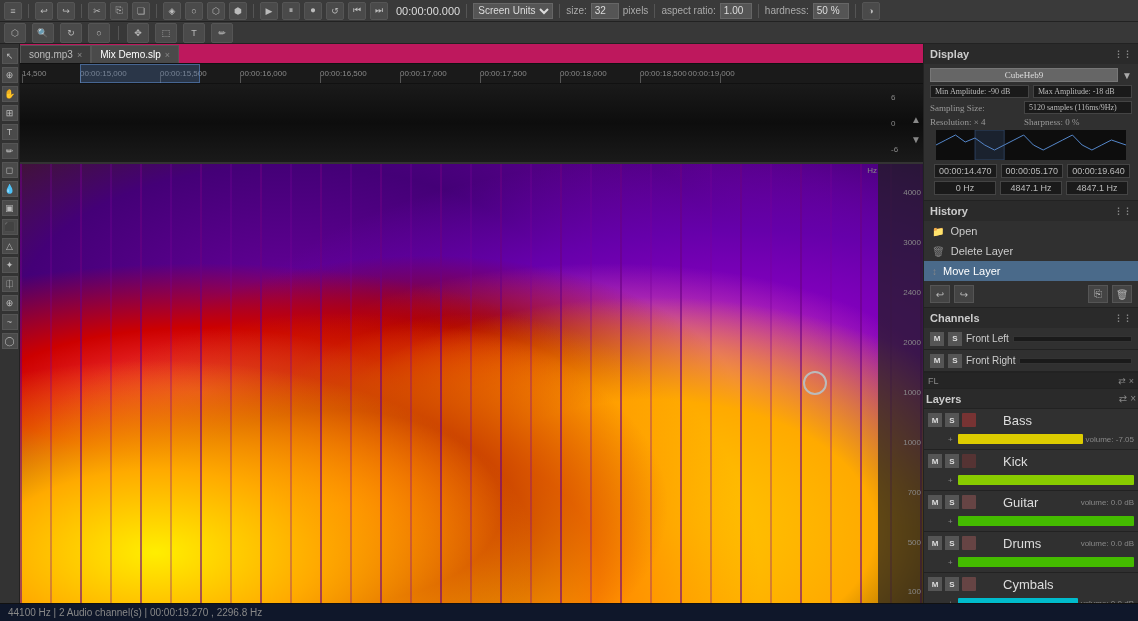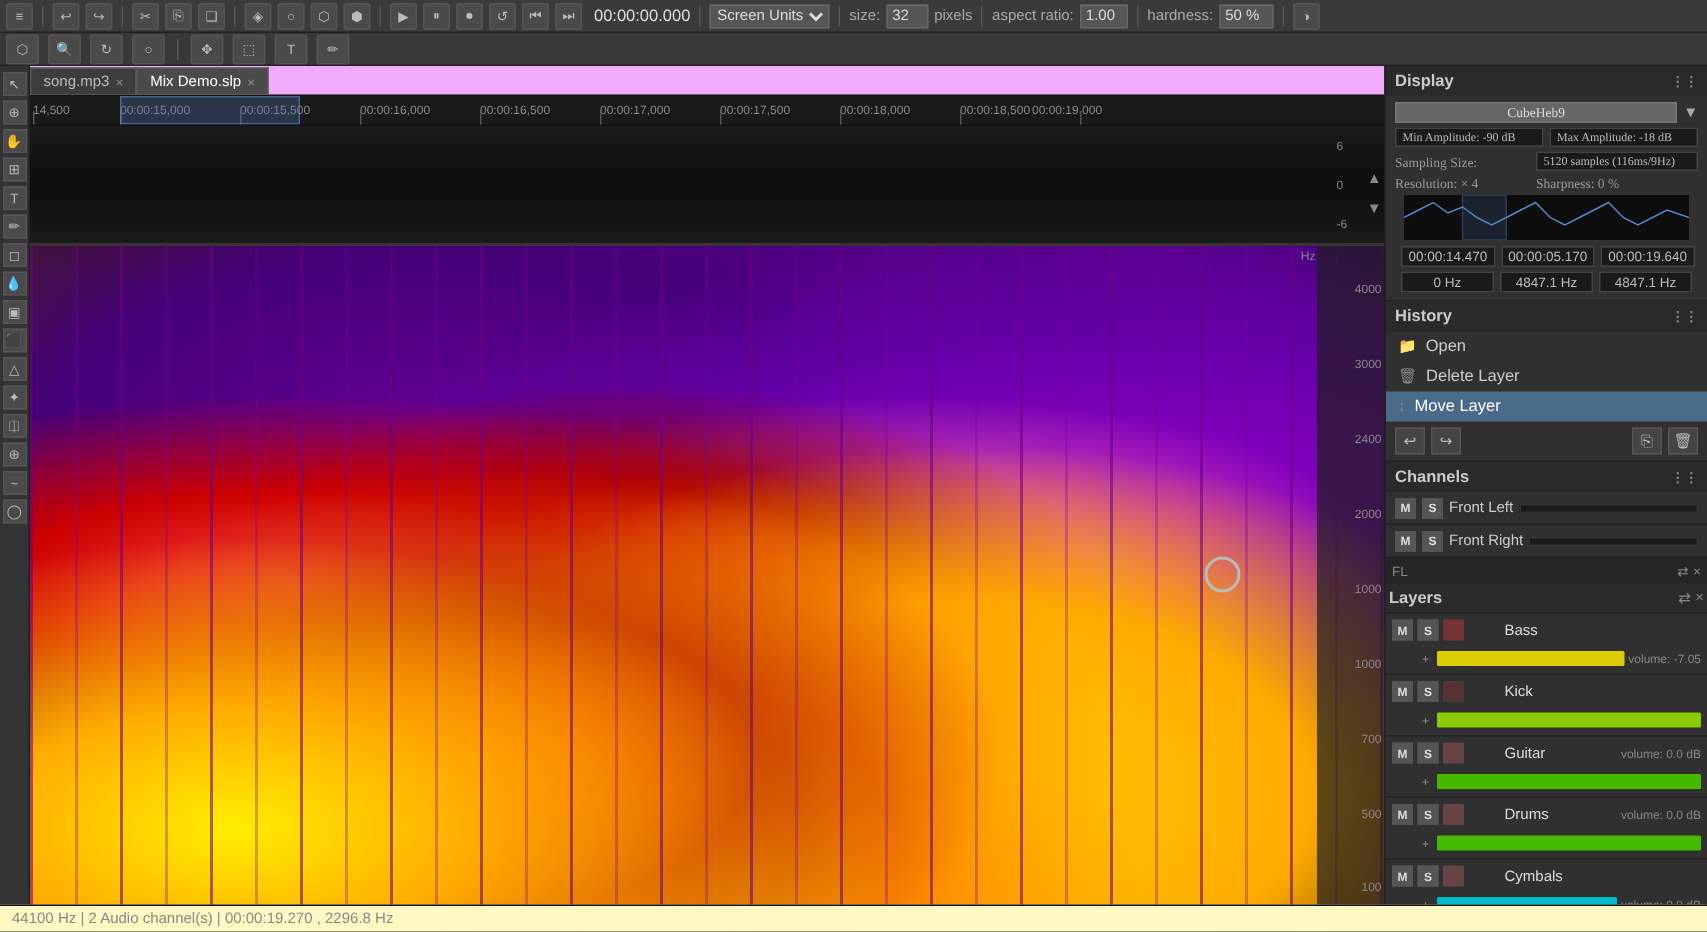--- a/index.html
+++ b/index.html
@@ -77,21 +77,21 @@
     #center-content {
       flex: 1;
       display: flex;
       flex-direction: column;
       overflow: hidden;
     }
 
     
     #tabs-bar {
       height: 20px;
-      background: #f0abfc;
+      background: #be185d;
       display: flex;
       align-items: flex-end;
       border-bottom: 1px solid #111;
     }
     .tab {
       height: 18px;
       padding: 0 8px;
       background: #3c3c3c;
       border: 1px solid #555;
       border-bottom: none;
@@ -389,21 +389,21 @@
     .layer-header {
       display: flex;
       align-items: center;
       height: 22px;
       padding: 0 4px;
       gap: 3px;
       cursor: pointer;
     }
     .layer-name {
       flex: 1;
-      font-size: 10px;
+      font-size: 13px;
       color: #ddd;
       padding-left: 24px;
     }
     .layer-bar-row {
       display: flex;
       align-items: center;
       height: 18px;
       padding: 0 4px 2px 24px;
       gap: 3px;
     }
@@ -431,21 +431,21 @@
       border-radius: 1px;
     }
 
     
     #status-bar {
       position: absolute;
       bottom: 0;
       left: 0;
       width: 100%;
       height: 18px;
-      background: #fef9c3;
+      background: #0f172a;
       border-top: 1px solid #111;
       display: flex;
       align-items: center;
       padding: 0 8px;
       font-size: 10px;
       color: #888;
       z-index: 10;
     }
 
     

